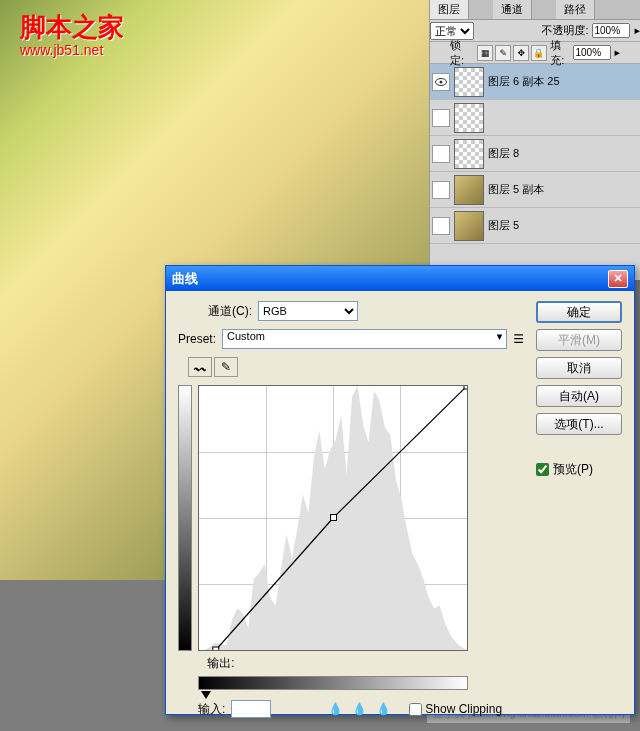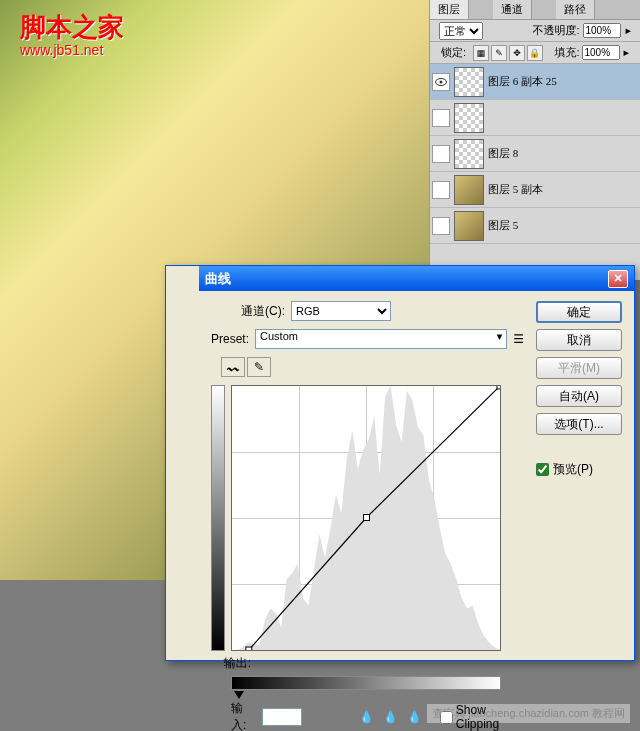--- a/index.html
+++ b/index.html
@@ -7,40 +7,40 @@
 
 .canvas { position: absolute; left: 0; top: 0; width: 430px; height: 580px; background: linear-gradient(135deg, #8a9d4a 0%, #c8d66b 15%, #f5e89a 30%, #e8d58a 45%, #5a6b2a 100%); overflow: hidden; }
 .watermark-top { position: absolute; left: 20px; top: 10px; color: #ff0000; font-weight: bold; font-size: 26px; text-shadow: 1px 1px 0 #fff; }
 .watermark-url { position: absolute; left: 20px; top: 42px; color: #ff0000; font-size: 14px; font-weight: normal; text-shadow: 1px 1px 0 #fff; }
 .watermark-bottom { position: absolute; right: 10px; bottom: 8px; color: #888; font-size: 11px; background: rgba(255,255,255,0.4); padding: 2px 5px; }
 
 .panel-container { position: absolute; right: 0; top: 0; width: 211px; height: 280px; background: #d6d6d6; border-left: 1px solid #999; }
 .panel-tabs { display: flex; height: 20px; border-bottom: 1px solid #999; font-size: 11px; background: #c0c0c0; gap: 24px; }
 .panel-tab { padding: 2px 8px; border-right: 1px solid #999; background: #d6d6d6; }
 .panel-tab.active { background: #e8e8e8; }
-.panel-tabrow2 { display: flex; height: 22px; align-items: center; padding: 0 9px; font-size: 11px; background: #d6d6d6; border-bottom: 1px solid #aaa; gap: 4px; }
+.panel-tabrow2 { display: flex; height: 22px; align-items: center; padding: 0 0; font-size: 11px; background: #d6d6d6; border-bottom: 1px solid #aaa; gap: 4px; }
 .panel-tabrow2 select { font-size: 11px; height: 18px; }
 .panel-tabrow2 .opacity-label { margin-left: auto; }
 .panel-tabrow2 input { width: 38px; font-size: 10px; }
-.panel-lockrow { display: flex; height: 22px; align-items: center; padding: 0 11px; font-size: 11px; background: #d6d6d6; border-bottom: 1px solid #aaa; gap: 3px; }
+.panel-lockrow { display: flex; height: 22px; align-items: center; padding: 0 20px; font-size: 11px; background: #d6d6d6; border-bottom: 1px solid #aaa; gap: 3px; }
 .lock-icons { display: flex; gap: 2px; margin-left: 4px; }
 .lock-icon { width: 16px; height: 16px; border: 1px solid #999; background: #eee; font-size: 9px; display: flex; align-items: center; justify-content: center; }
 .panel-lockrow .fill-label { margin-left: auto; }
 .panel-lockrow input { width: 38px; font-size: 10px; }
 
 .layer-row { display: flex; height: 36px; align-items: center; background: #d6d6d6; border-bottom: 1px solid #bbb; padding: 2px; font-size: 11px; gap: 4px; }
 .layer-row.sel { background: #a8c0d8; }
 .eye-box { width: 18px; height: 18px; border: 1px solid #999; background: #fff; display: flex; align-items: center; justify-content: center; }
 .eye-box svg { width: 12px; height: 8px; }
 .layer-thumb { width: 30px; height: 30px; border: 1px solid #666; background: repeating-conic-gradient(#fff 0 90deg, #ccc 0 180deg) 0 0/8px 8px; }
 .layer-thumb.img { background: linear-gradient(135deg, #d4c178, #8a7840); }
-.layer-name { flex: 1; font-family: Liberation Serif, serif; }
-
-
-.dialog { position: absolute; left: 165px; top: 265px; width: 470px; height: 396px; background: #ece9d8; border: 1px solid #0054e3; box-shadow: 3px 3px 8px rgba(0,0,0,0.4); font-size: 12px; padding-left: 33px; }
+.layer-name { flex: 1; }
+
+
+.dialog { position: absolute; left: 165px; top: 265px; width: 470px; height: 450px; background: #ece9d8; border: 1px solid #0054e3; box-shadow: 3px 3px 8px rgba(0,0,0,0.4); font-size: 12px; }
 .titlebar { height: 25px; background: linear-gradient(#3a95ff, #0054e3); color: #fff; display: flex; align-items: center; padding: 0 6px; font-size: 13px; font-weight: bold; }
 .titlebar-close { margin-left: auto; width: 20px; height: 18px; background: linear-gradient(#f5a3a3, #d04040); border: 1px solid #fff; color: #fff; display: flex; align-items: center; justify-content: center; border-radius: 2px; font-size: 11px; }
 .dialog-body { padding: 10px 12px; display: flex; gap: 12px; }
 .dialog-left { flex: 1; }
 .row { display: flex; align-items: center; gap: 6px; margin-bottom: 8px; }
 .row label { font-size: 12px; }
 .preset-select { flex: 1; height: 20px; border: 1px solid #7f9db9; font-size: 11px; padding: 0 4px; background: #fff; }
 .channel-select { width: 100px; height: 20px; border: 1px solid #7f9db9; font-size: 11px; background: #fff; }
 .tool-btns { display: flex; gap: 2px; }
 .tool-btn { width: 24px; height: 20px; border: 1px solid #999; background: #ece9d8; display: flex; align-items: center; justify-content: center; }
@@ -194,22 +194,22 @@
         </div>
         <label style="display:flex;align-items:center;gap:3px;margin-left:10px">
           <input type="checkbox" style="">
           <span>Show Clipping</span>
         </label>
       </div>
 
     </div>
     <div class="dialog-right">
       <button class="dlg-btn primary">确定</button>
+      <button class="dlg-btn disabled">平滑(M)</button>
       <button class="dlg-btn">取消</button>
-      <button class="dlg-btn disabled">平滑(M)</button>
       <button class="dlg-btn">自动(A)</button>
       <button class="dlg-btn">选项(T)...</button>
       <label class="preview-row">
         <input type="checkbox" checked="" style="">
         <span>预览(P)</span>
       </label>
     </div>
   </div>
 </div>
 

